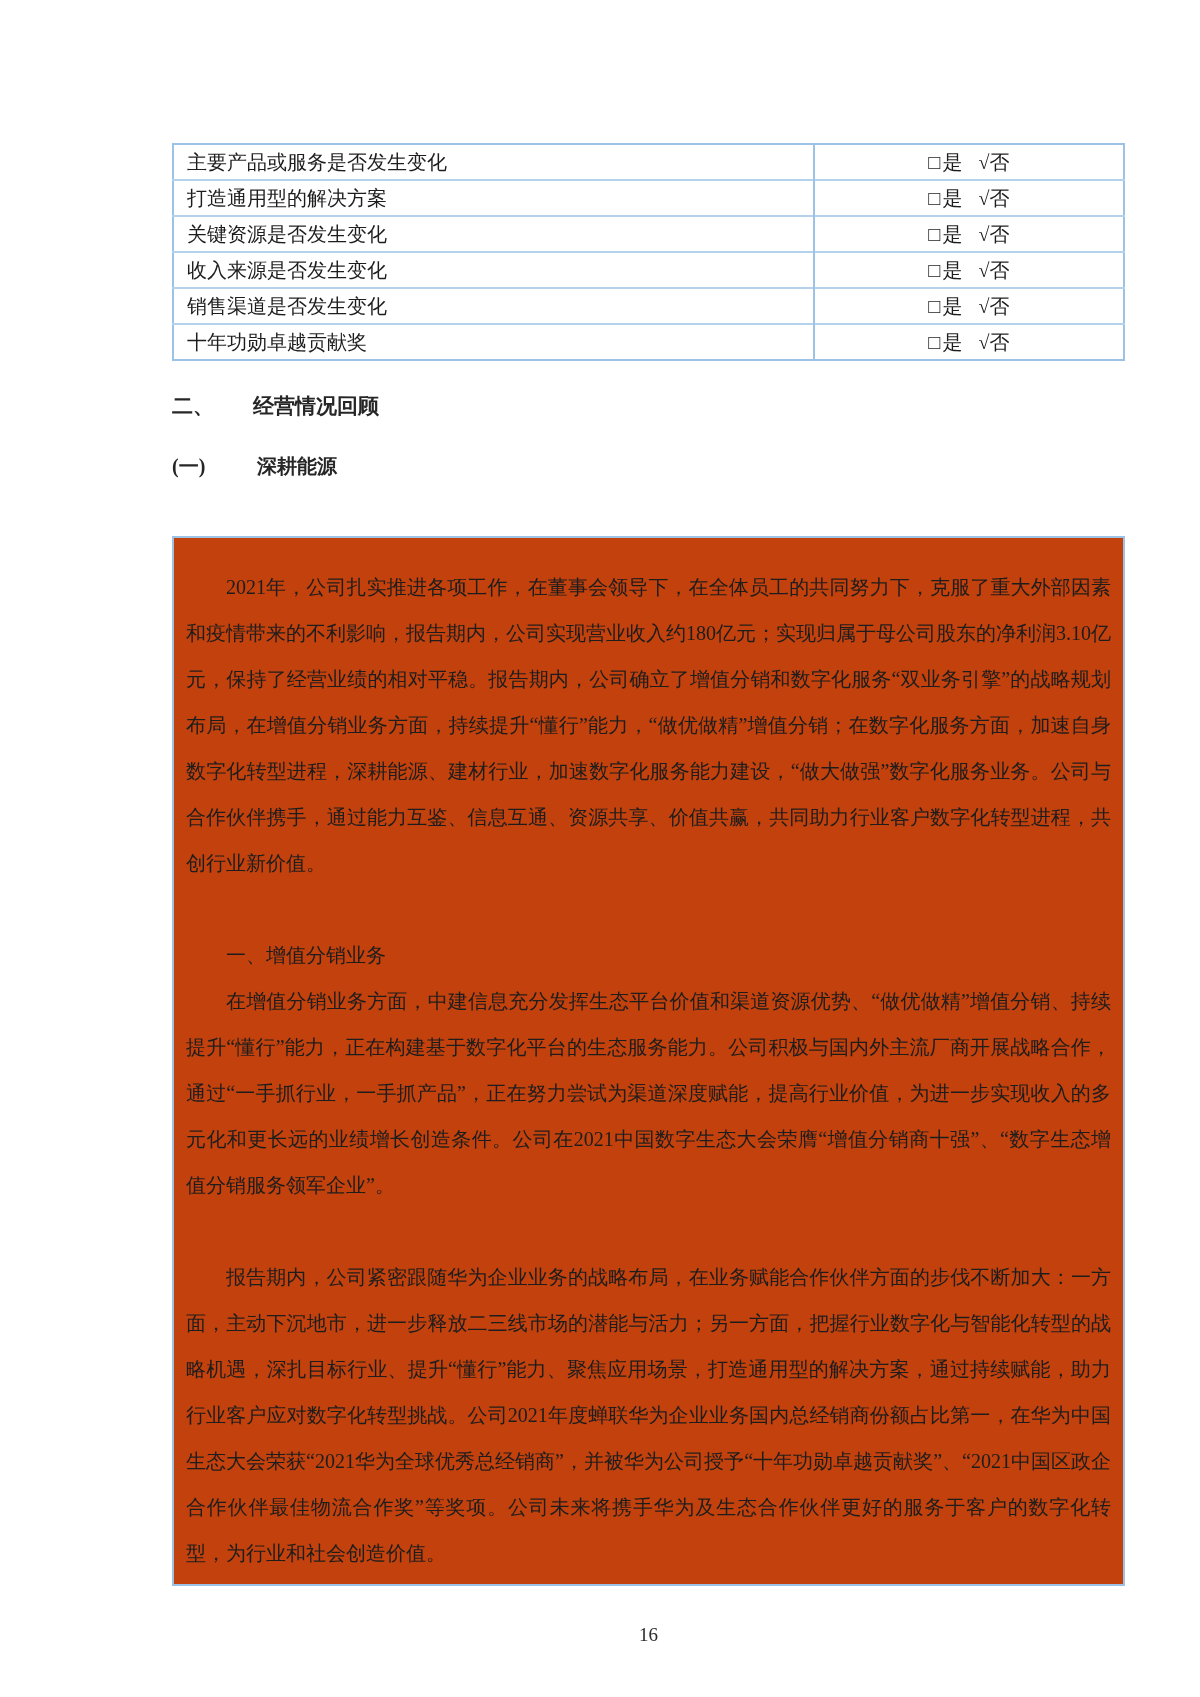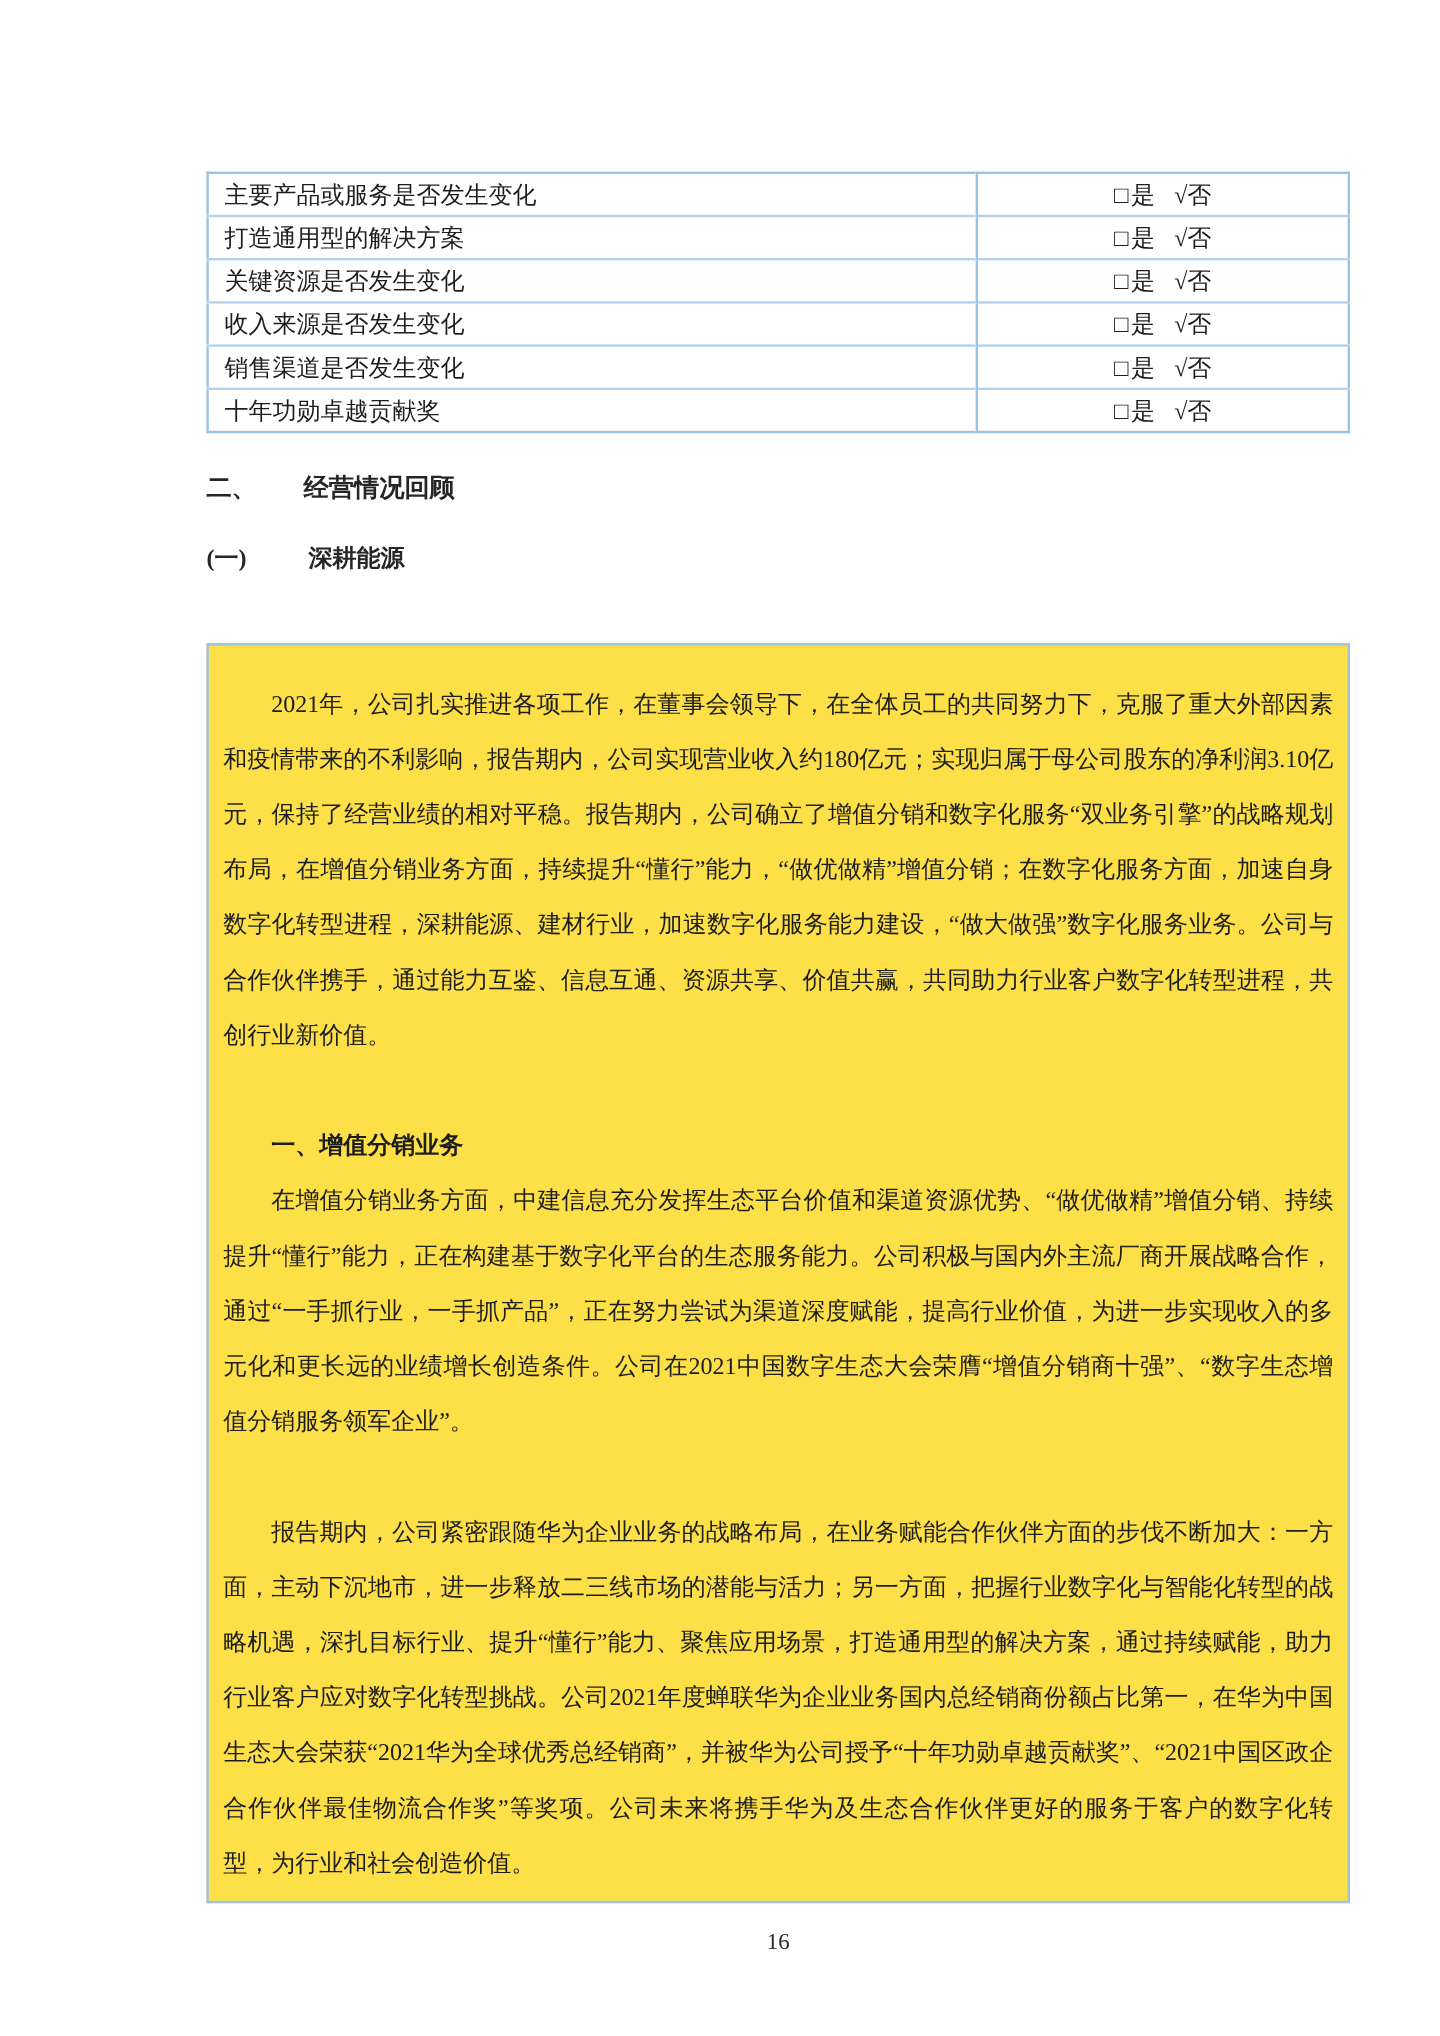--- a/index.html
+++ b/index.html
@@ -67,43 +67,43 @@
     line-height: 28px;
     color: #262626;
   }
   .h2 .num { width: 85px; flex: 0 0 85px; }
 
   
   .report-box {
     margin-top: 56px;
     border: 2px solid #9cc3e5;
     padding: 26px 12px 8px 12px;
-    background: #fde047;
+    background: #c2410c;
   }
   .para {
     margin: 0 0 46px 0;
     font-size: 20px;
     line-height: 46px;
     text-align: justify;
     text-indent: 2em;
     color: #1d1d1d;
   }
   .subhead {
     margin: 0;
     font-size: 20px;
     line-height: 46px;
-    font-weight: bold;
+    font-weight: normal;
     text-indent: 2em;
     color: #1d1d1d;
   }
   .para.last { margin-bottom: 0; }
 
   
   .page-number {
-    margin-top: 22px;
+    margin-top: 38px;
     text-align: center;
     font-size: 19px;
     color: #2b2b2b;
   }
 </style>
 </head>
 <body>
 
 <div class="page">
   <div class="sheet">

